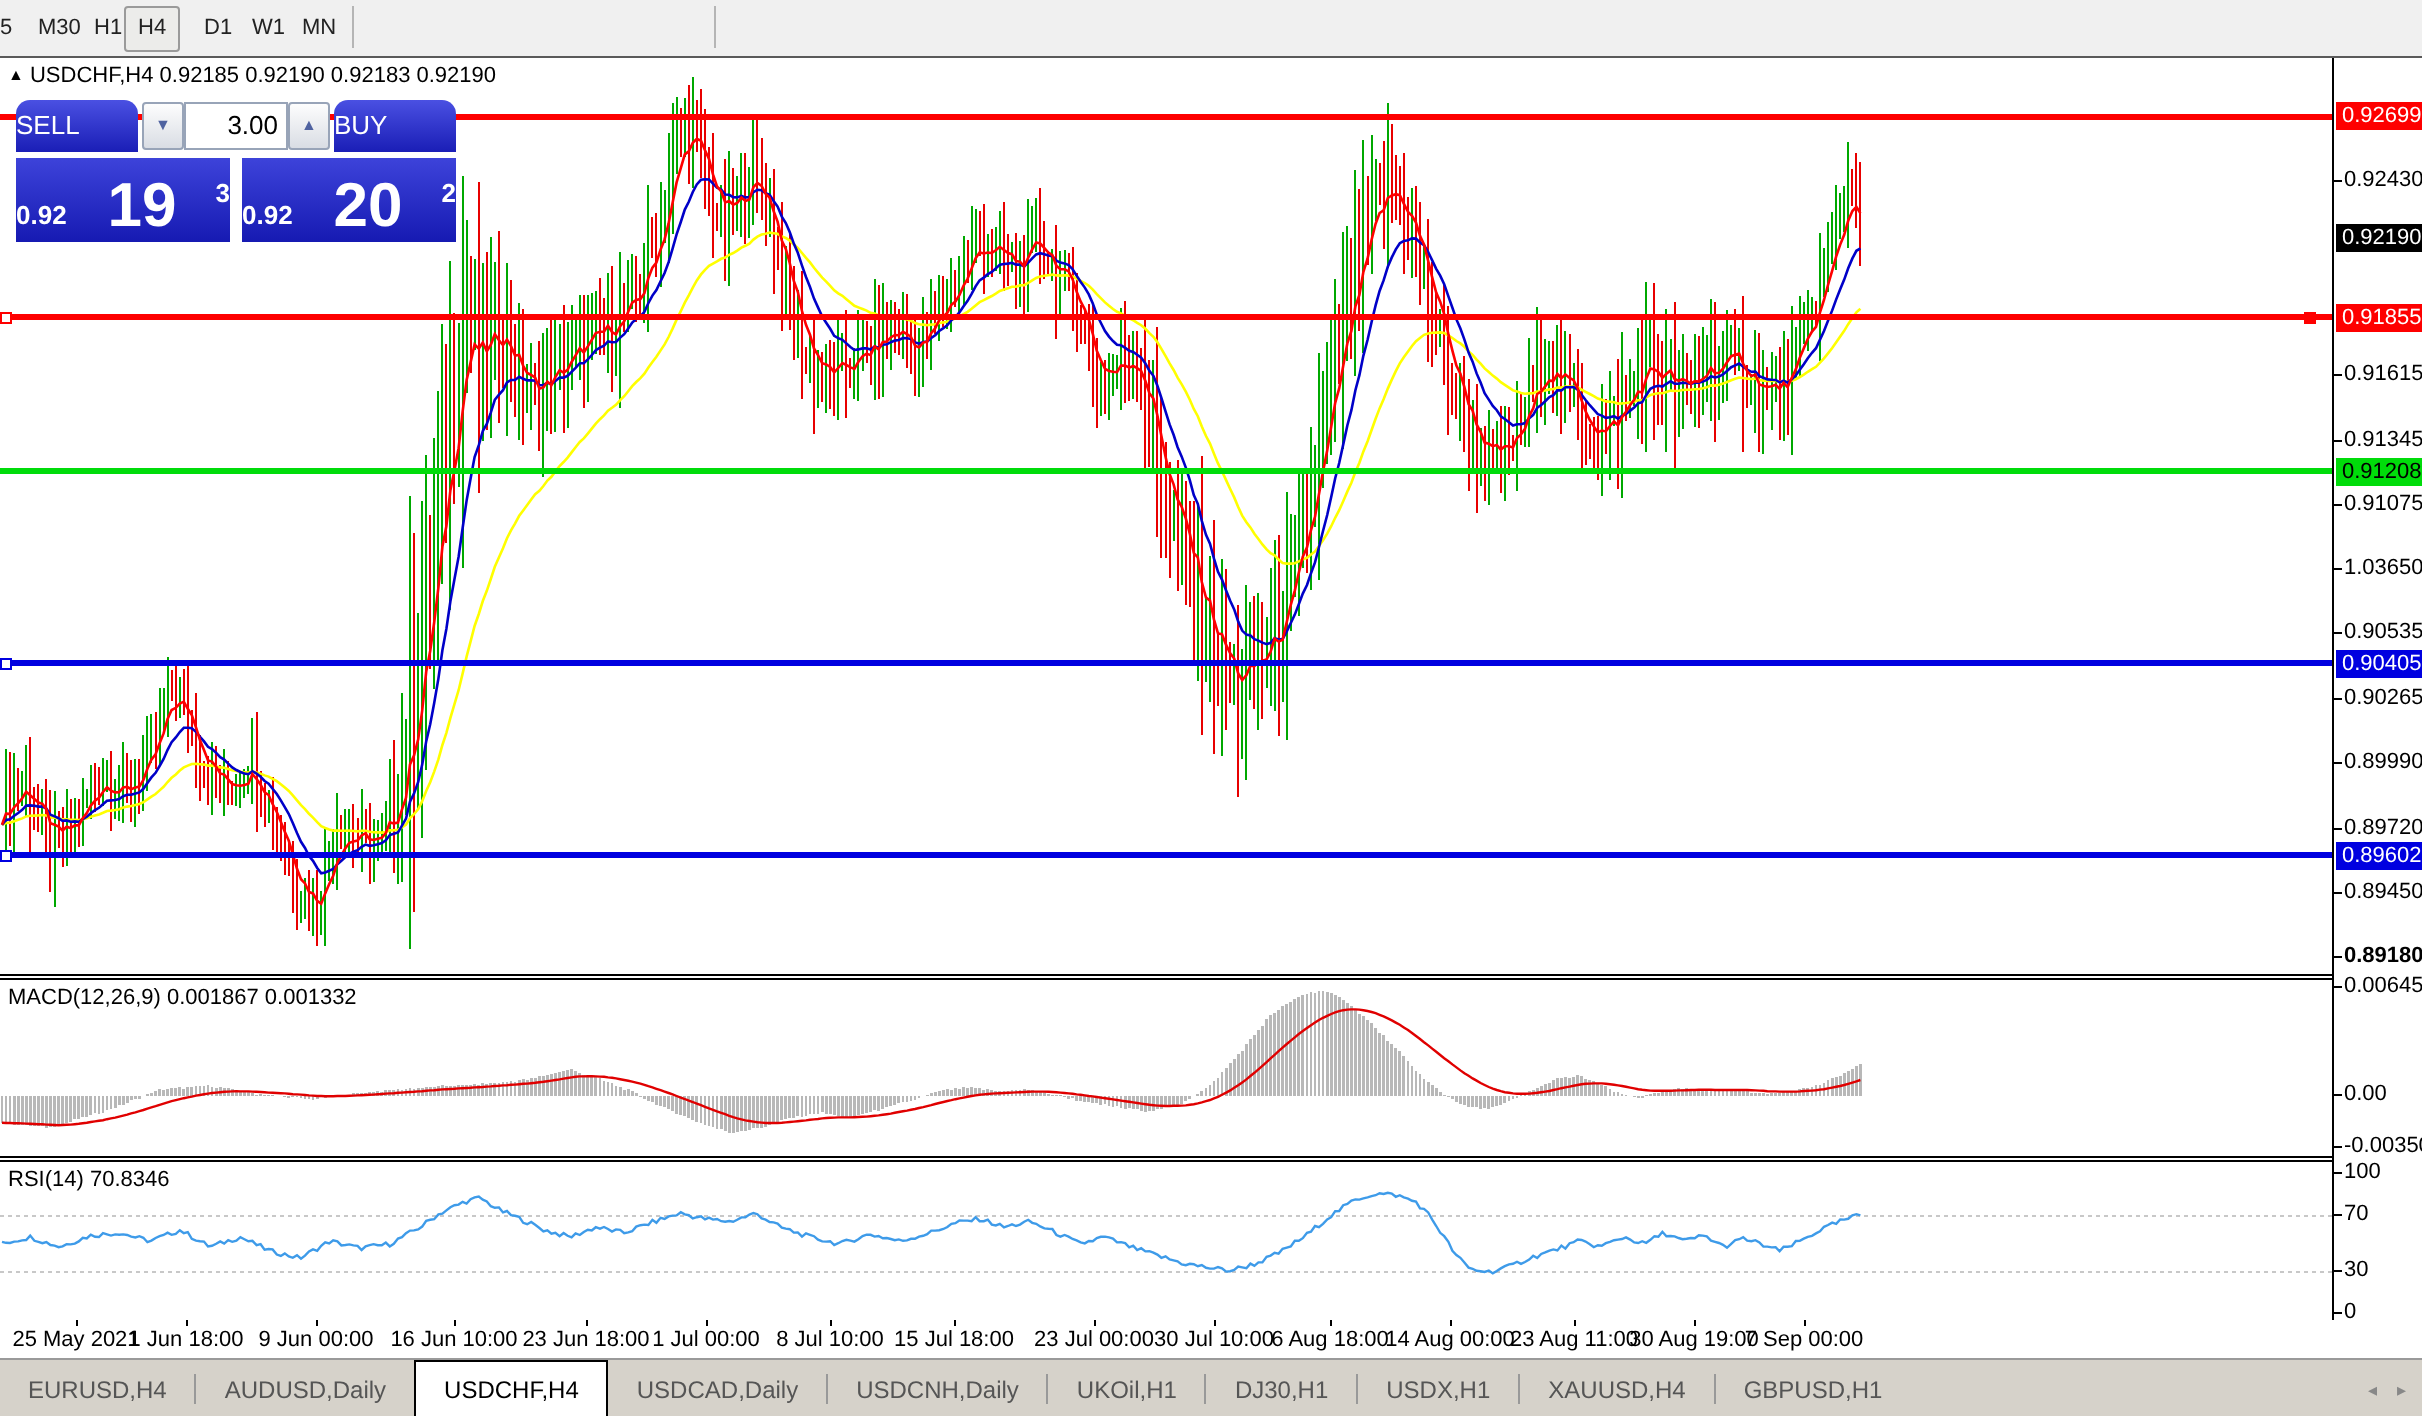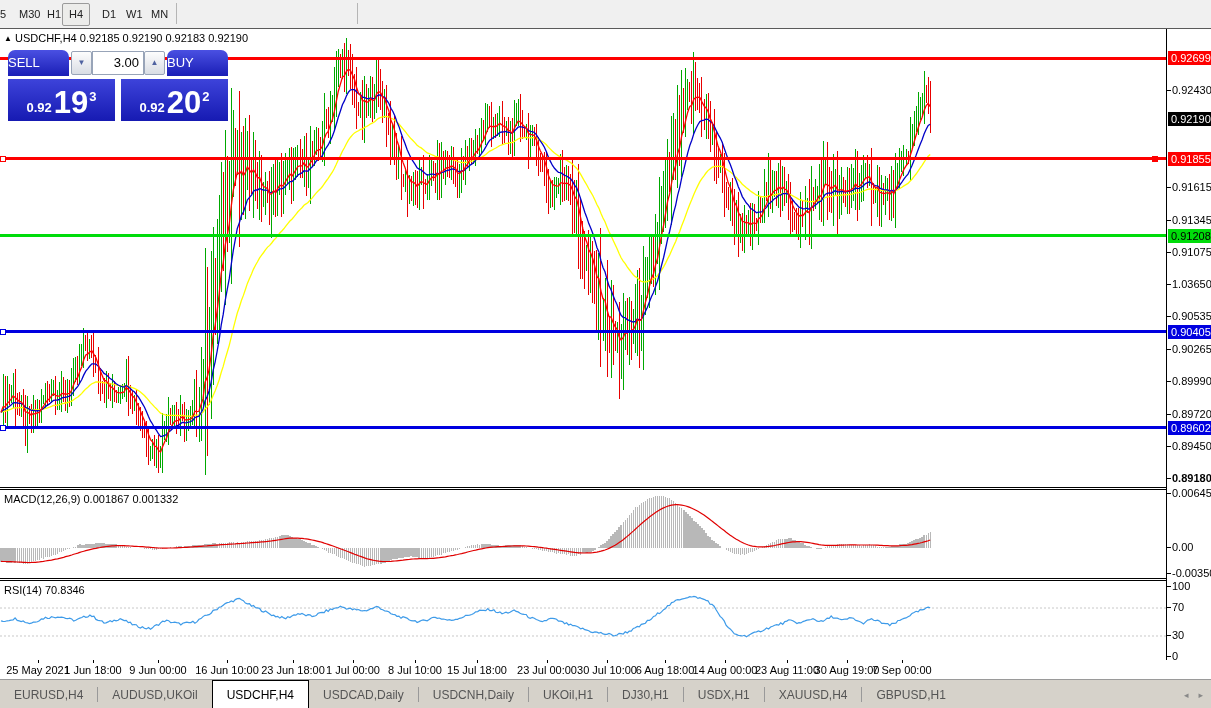--- a/index.html
+++ b/index.html
@@ -37,21 +37,21 @@
   #buy-btn{left:159px;width:61px;border-radius:7px 7px 0 0;}
   .spin{position:absolute;top:1px;width:21px;height:24px;background:linear-gradient(#fdfdfd,#d9dde4);
         border:1px solid #98a4b8;box-sizing:border-box;text-align:center;line-height:22px;
         font-size:8px;color:#4f62a0;border-radius:2px;cursor:pointer;}
   #spin-down{left:63px;}
   #spin-up{left:136px;}
   #volume-box{position:absolute;left:84px;top:1px;width:52px;height:24px;border:1px solid #98a4b8;
         background:#fff;box-sizing:border-box;font-size:13px;color:#000;text-align:right;
         line-height:22px;padding-right:4px;}
   .price-box{position:absolute;top:27px;width:107px;height:39px;background:linear-gradient(#3d43da,#161ab2);
-        border-top:2px solid #fff;color:#fff;display:flex;align-items:flex-end;justify-content:center;
+        border-top:2px solid #fff;color:#fff;display:flex;align-items:flex-end;justify-content:space-between;
         padding-bottom:3px;box-sizing:content-box;cursor:pointer;}
   #sell-box{left:0;}
   #buy-box{left:113px;}
   .pb-small{font-size:13px;font-weight:bold;margin-bottom:3px;}
   .pb-big{font-size:31px;font-weight:bold;line-height:30px;margin-left:2px;}
   .pb-sup{font-size:13px;font-weight:bold;margin-bottom:14px;margin-left:1px;}
   
   #time-axis{position:absolute;left:0;top:660px;width:1211px;height:19px;background:#fff;}
   .time-label{position:absolute;top:4px;transform:translateX(-50%);font-size:11px;color:#000;white-space:nowrap;}
   .time-tick{position:absolute;top:0;width:1px;height:3px;background:#000;}
@@ -223,21 +223,21 @@
       <div class="time-label" style="left: 787px;">23 Aug 11:00</div>
       <div class="time-tick" style="left: 847px;"></div>
       <div class="time-label" style="left: 847px;">30 Aug 19:00</div>
       <div class="time-tick" style="left: 902px;"></div>
       <div class="time-label" style="left: 902px;">7 Sep 00:00</div>
     </div>
 
 <div id="tab-bar">
       <div class="tab">EURUSD,H4</div>
       <div class="tab-sep"></div>
-      <div class="tab">AUDUSD,UKOil</div>
+      <div class="tab">AUDUSD,Daily</div>
       <div class="tab active">USDCHF,H4</div>
       <div class="tab">USDCAD,Daily</div>
       <div class="tab-sep"></div>
       <div class="tab">USDCNH,Daily</div>
       <div class="tab-sep"></div>
       <div class="tab">UKOil,H1</div>
       <div class="tab-sep"></div>
       <div class="tab">DJ30,H1</div>
       <div class="tab-sep"></div>
       <div class="tab">USDX,H1</div>

